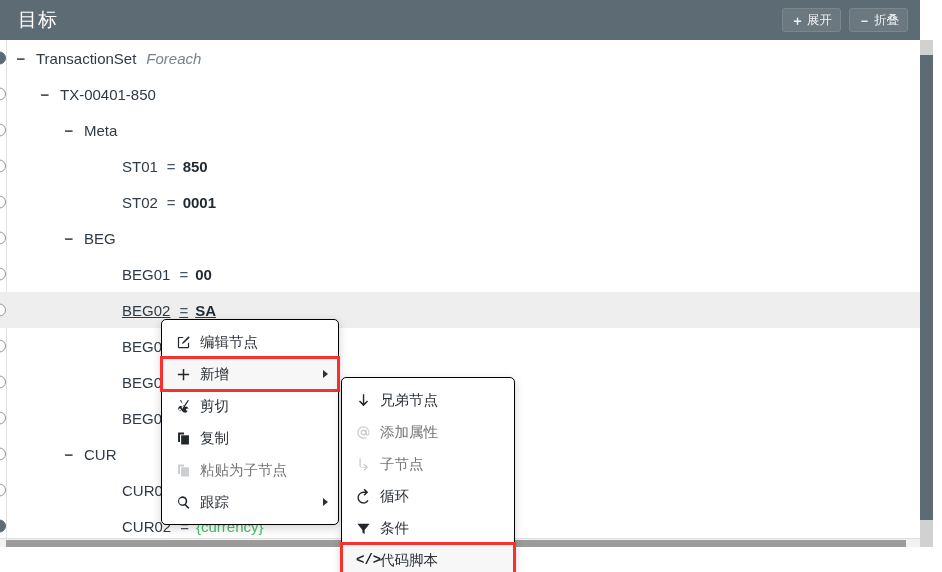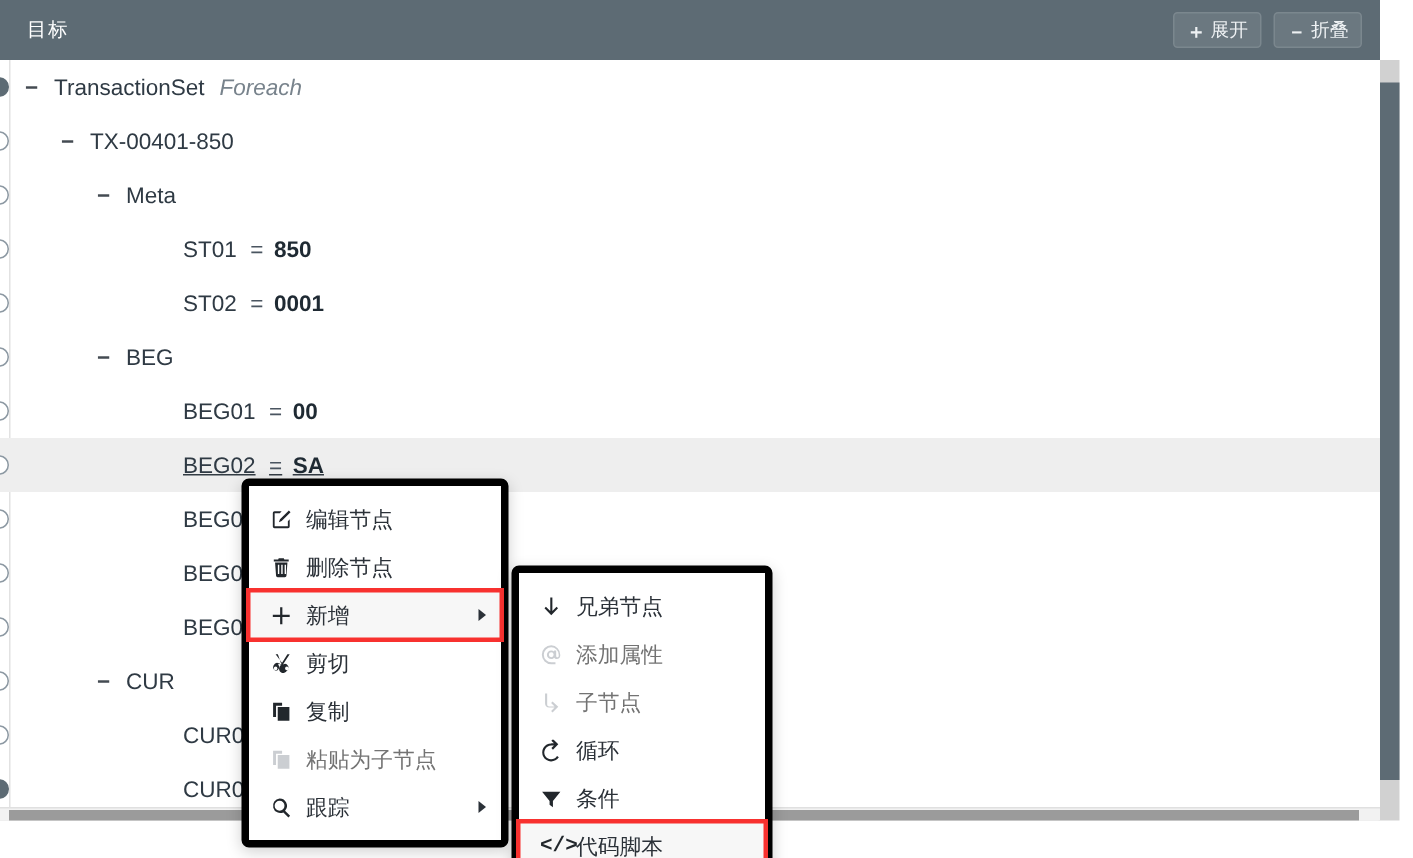--- a/index.html
+++ b/index.html
@@ -38,21 +38,21 @@
     width: 920px;
     height: 40px;
     background: #5d6b74;
     display: flex;
     align-items: center;
     justify-content: space-between;
     padding: 0 12px 0 18px;
   }
   .panel-title {
     color: #ffffff;
-    font-size: 13px;
+    font-size: 19px;
     letter-spacing: 1px;
     line-height: 40px;
     font-weight: 400;
   }
   .header-actions { display: flex; gap: 8px; }
   .hdr-btn {
     height: 24px;
     min-width: 58px;
     background: #6b7880;
     border: 1px solid #7b878e;
@@ -165,21 +165,21 @@
     left: 920px; top: 55px;
     width: 13px; height: 465px;
     background: #5d6b74;
     cursor: pointer;
   }
 
   
   .ctx-menu {
     position: absolute;
     background: #ffffff;
-    border: 5px solid #000000;
+    border: 1px solid #000000;
     border-radius: 5px;
     box-shadow: 0 3px 10px rgba(0,0,0,0.18);
     padding: 6px 0;
     z-index: 50;
     font-size: 14.5px;
   }
   #menu-main { left: 161px; top: 319px; width: 178px; }
   #menu-sub  { left: 341px; top: 377px; width: 174px; }
 
   .ctx-item {
@@ -363,28 +363,20 @@
   <div class="ctx-menu" id="menu-main">
       <div class="ctx-item">
         <span class="ico">
           <svg width="15" height="15" viewBox="0 0 16 16" fill="currentColor">
             <path d="M2 3.2A1.2 1.2 0 013.2 2h5.1L7 3.3H3.3v9.4h9.4V9l1.3-1.3v5.1a1.2 1.2 0 01-1.2 1.2H3.2A1.2 1.2 0 012 12.8V3.2z"></path>
             <path d="M13.4 1.4l1.2 1.2-6.3 6.3-2 .8.8-2 6.3-6.3z"></path>
           </svg>
         </span>
         <span class="lbl">编辑节点</span>
       </div>
-      <div class="ctx-item">
-        <span class="ico">
-          <svg width="15" height="15" viewBox="0 0 16 16" fill="currentColor">
-            <path d="M6.2 1.2h3.6l.4 1h3.1v1.3H2.7V2.2h3.1l.4-1zM3.6 4.3h8.8l-.7 9.4a1.1 1.1 0 01-1.1 1H5.4a1.1 1.1 0 01-1.1-1L3.6 4.3zm2 1.6v6.6h1V5.9h-1zm2.4 0v6.6h1V5.9h-1zm2.4 0v6.6h1V5.9h-1z"></path>
-          </svg>
-        </span>
-        <span class="lbl">删除节点</span>
-      </div>
       <div class="ctx-item hl">
         <span class="ico">
           <svg width="15" height="15" viewBox="0 0 16 16" fill="currentColor">
             <path d="M7.2 2h1.6v5.2H14v1.6H8.8V14H7.2V8.8H2V7.2h5.2V2z"></path>
           </svg>
         </span>
         <span class="lbl">新增</span>
         <span class="arrow"></span>
       </div>
       <div class="ctx-item">

